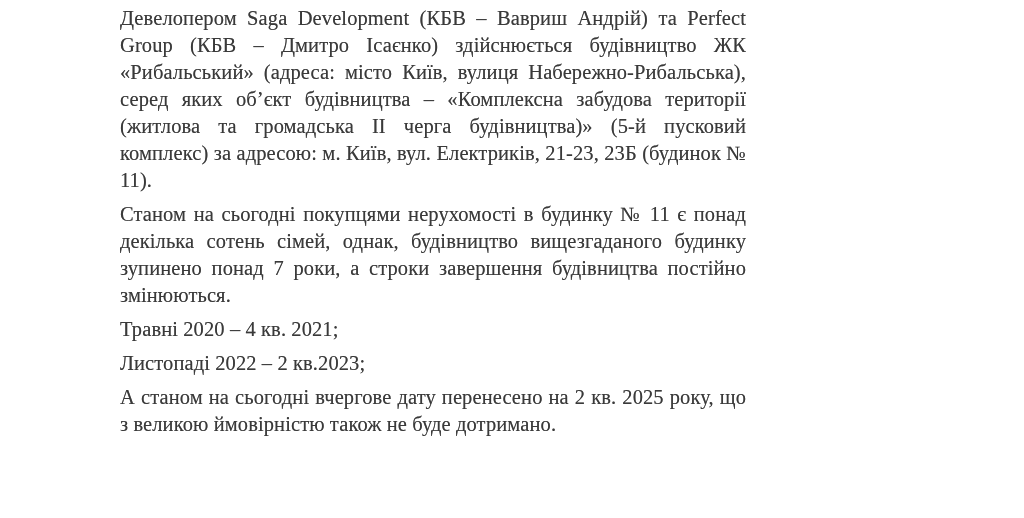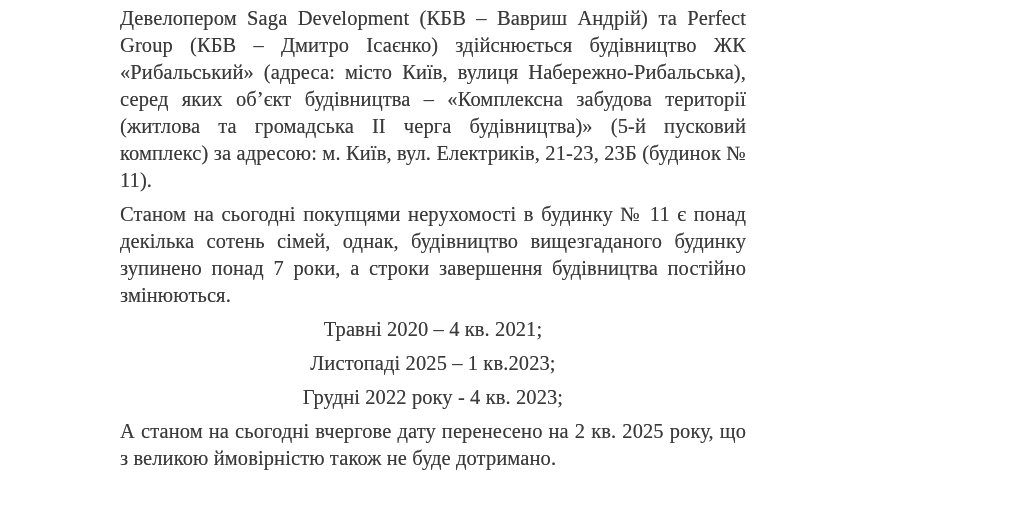--- a/index.html
+++ b/index.html
@@ -26,36 +26,35 @@
     text-shadow: 0 0 0.6px rgba(58,58,58,0.55);
     letter-spacing: 0.1px;
   }
   .para {
     margin: 0 0 7px 0;
     text-align: justify;
     text-justify: inter-word;
   }
   .schedule-line {
     margin: 0 0 7px 0;
-    text-align: center;
+    text-align: left;
   }
 </style>
 </head>
 <body>
 
 <div class="page">
 
   <p class="para">Девелопером Saga Development (КБВ – Вавриш Андрій) та Perfect Group (КБВ – Дмитро Ісаєнко) здійснюється будівництво ЖК «Рибальський» (адреса: місто Київ, вулиця Набережно-Рибальська), серед яких об’єкт будівництва – «Комплексна забудова території (житлова та громадська ІІ черга будівництва)» (5-й пусковий комплекс) за адресою: м. Київ, вул. Електриків, 21-23, 23Б (будинок № 11).</p>
 
   <p class="para">Станом на сьогодні покупцями нерухомості в будинку № 11 є понад декілька сотень сімей, однак, будівництво вищезгаданого будинку зупинено понад 7 роки, а строки завершення будівництва постійно змінюються.</p>
 
 
   <p class="schedule-line">Травні 2020 – 4 кв. 2021;</p>
 
 
-  <p class="schedule-line">Листопаді 2025 – 1 кв.2023;</p>
+  <p class="schedule-line">Листопаді 2022 – 2 кв.2023;</p>
 
-  <p class="schedule-line">Грудні 2022 року - 4 кв. 2023;</p>
 
 
   <p class="para">А станом на сьогодні вчергове дату перенесено на 2 кв. 2025 року, що з великою ймовірністю також не буде дотримано.</p>
 
 </div>
 
 </body></html>

